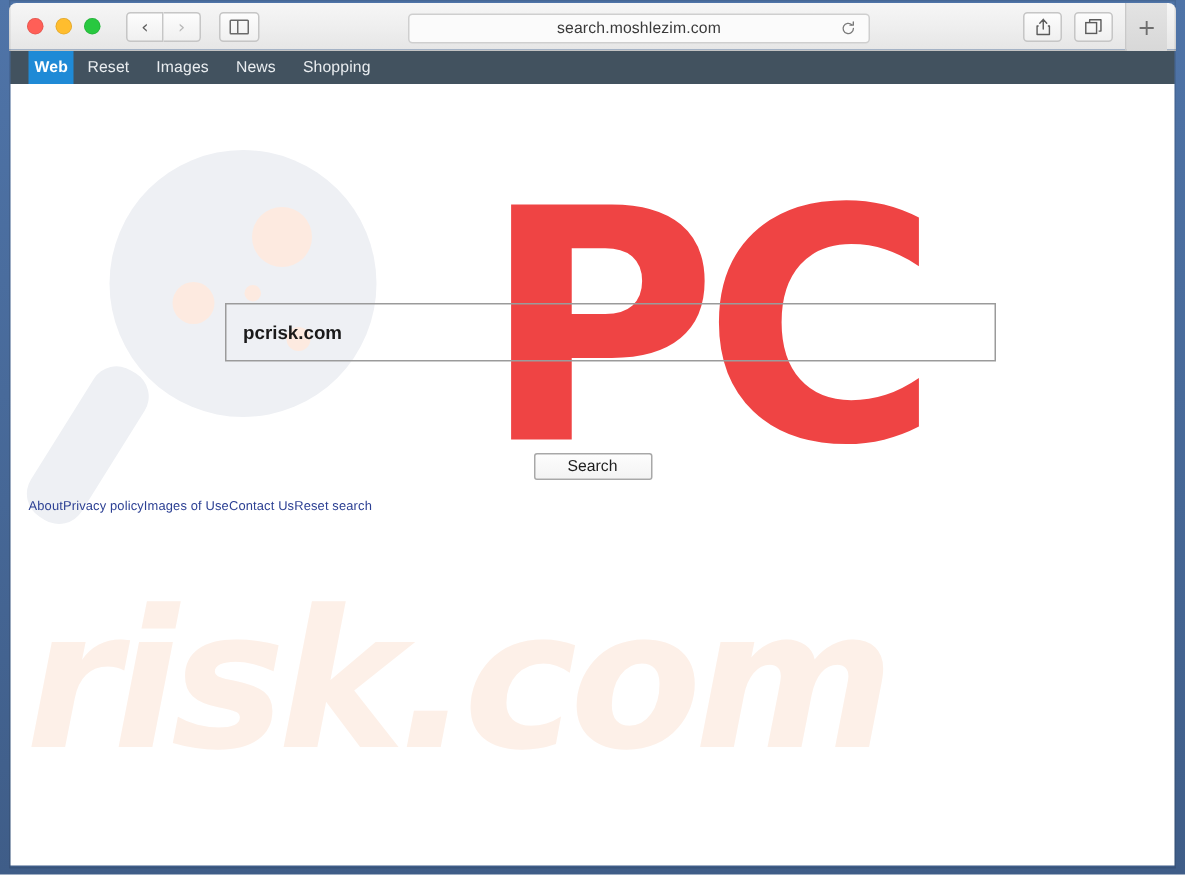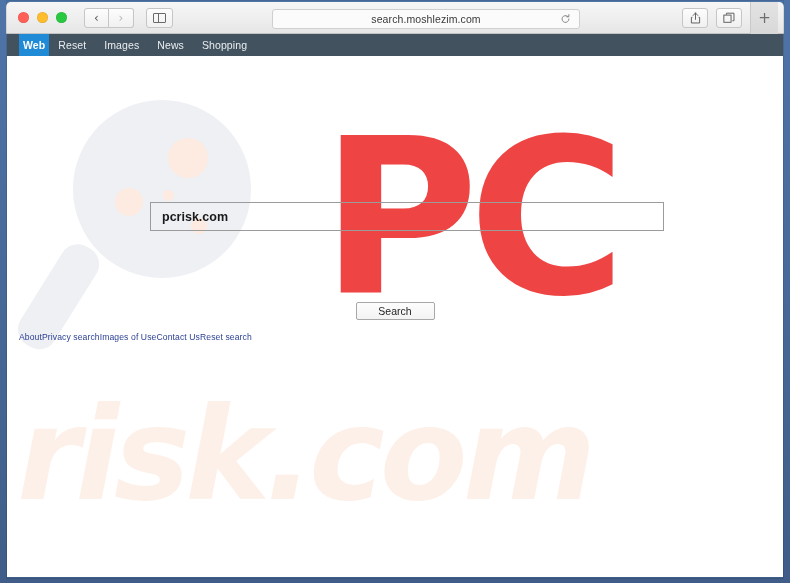--- a/index.html
+++ b/index.html
@@ -261,21 +261,21 @@
   }
   .wm-dot.d1 { left: 95px; top: 38px; width: 40px; height: 40px; }
   .wm-dot.d2 { left: 42px; top: 88px; width: 28px; height: 28px; }
   .wm-dot.d3 { left: 90px; top: 90px; width: 11px; height: 11px; }
   .wm-dot.d4 { left: 118px; top: 118px; width: 16px; height: 16px; }
 
   
   .search-row {
     position: absolute;
     left: 143px; top: 146px;
-    width: 514px; height: 29px;
+    width: 514px; height: 39px;
   }
   .search-input {
     width: 100%; height: 100%;
     border: 1px solid #9b9b9b;
     background: transparent;
     box-sizing: border-box;
     font-family: "Liberation Sans", sans-serif;
     font-size: 12.5px;
     font-weight: bold;
     color: #1a1a1a;
@@ -398,21 +398,21 @@
     <div class="search-row">
       <input class="search-input" type="text" value="pcrisk.com" style="">
     </div>
 
     <div class="search-btn-row">
       <button class="search-button">Search</button>
     </div>
 
     <div class="footer-links">
       <a class="footer-link" href="#">About</a>
-      <a class="footer-link" href="#">Privacy search</a>
+      <a class="footer-link" href="#">Privacy policy</a>
       <a class="footer-link" href="#">Images of Use</a>
       <a class="footer-link" href="#">Contact Us</a>
       <a class="footer-link" href="#">Reset search</a>
     </div>
   </div>
 
   <div class="frame-inner-shadow"></div>
 </div>
 
 </body></html>

